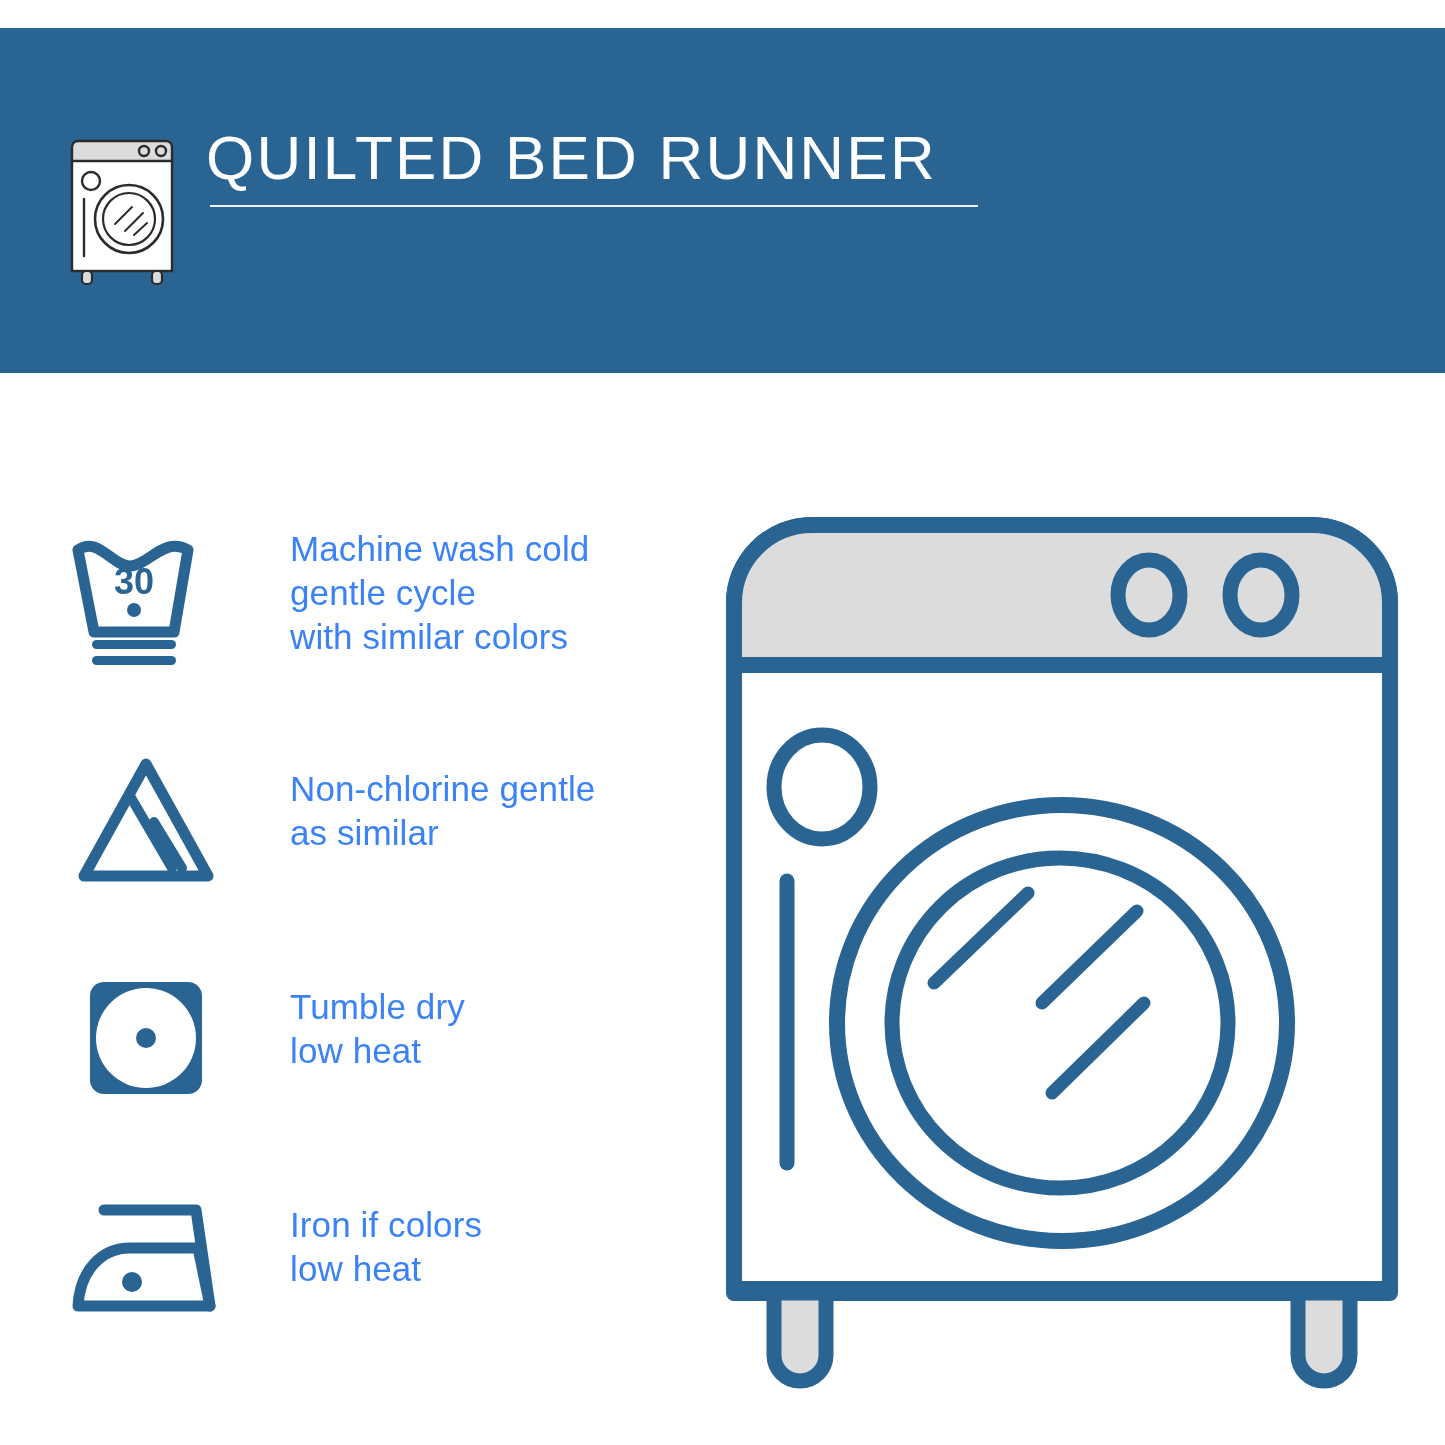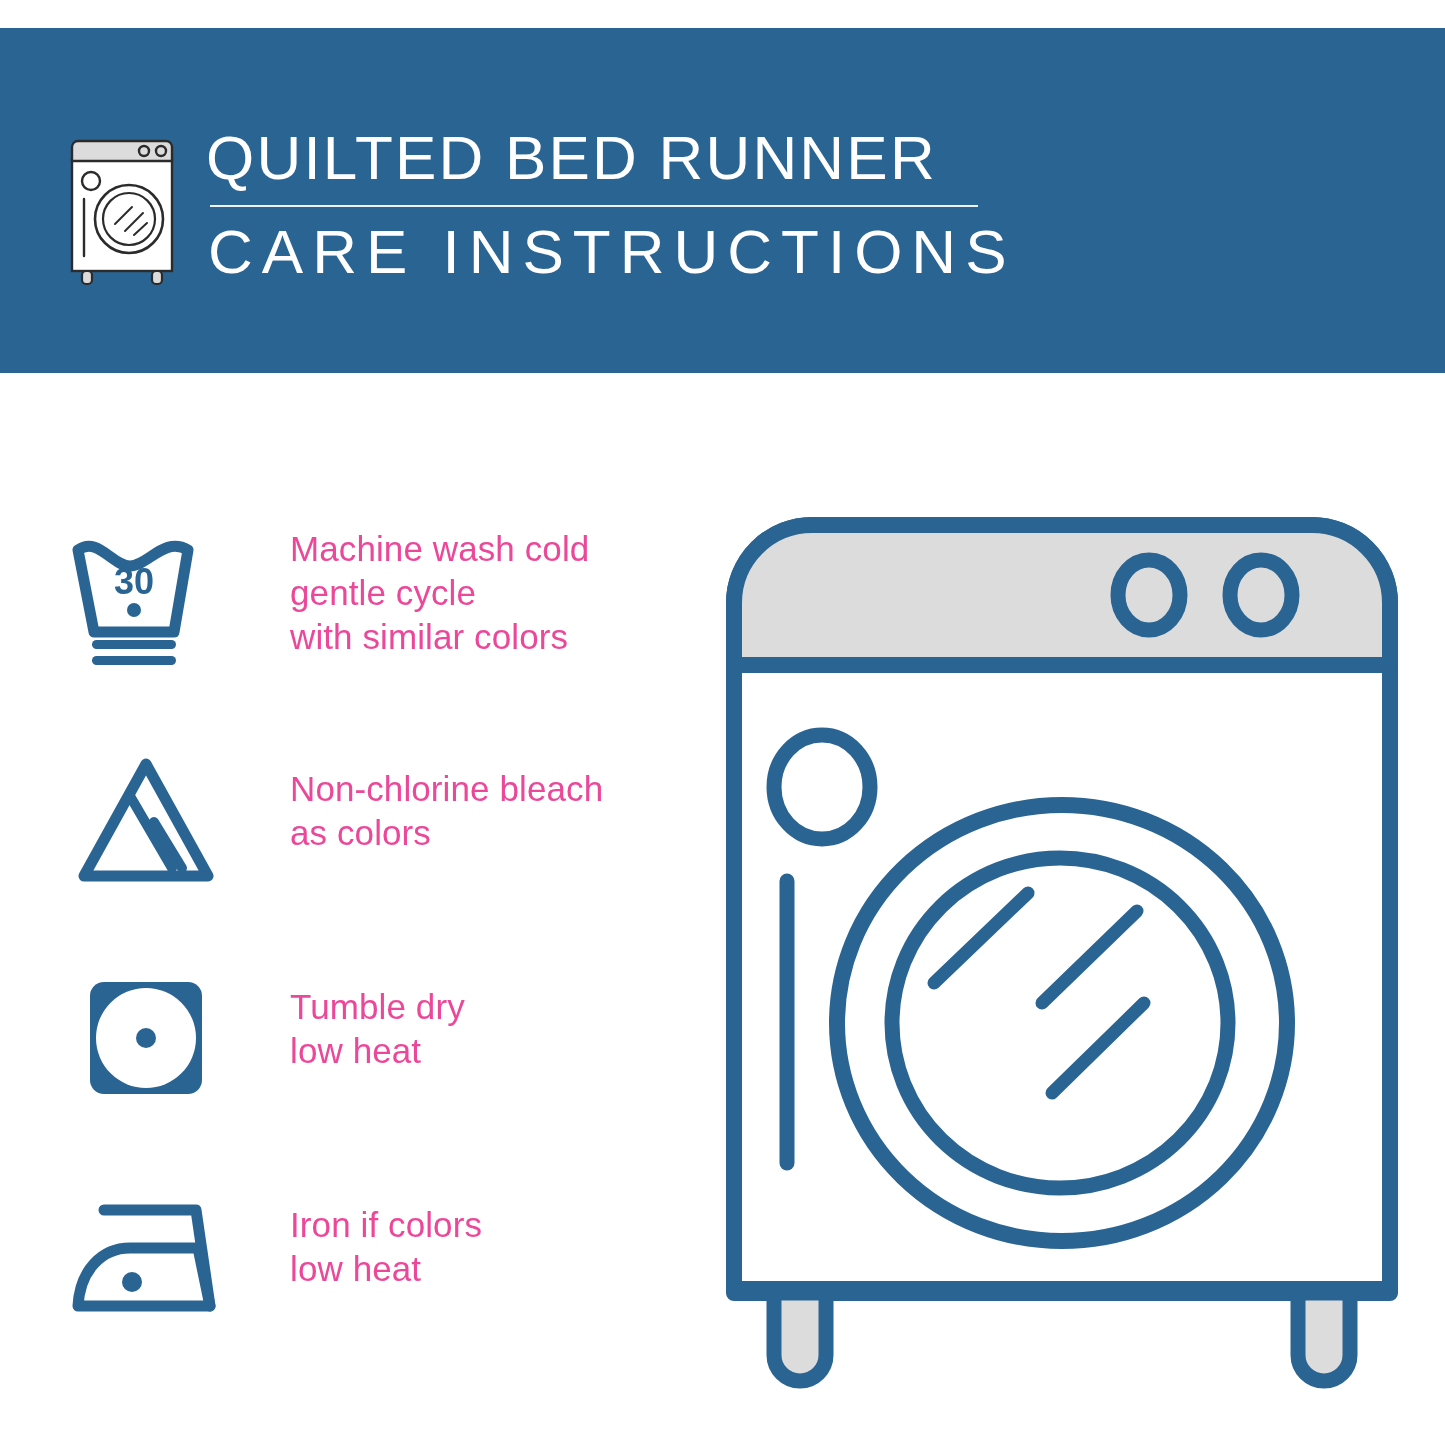--- a/index.html
+++ b/index.html
@@ -99,21 +99,21 @@
   .care-icon {
     flex: 0 0 auto;
     width: 160px;
     height: 150px;
     display: flex;
     align-items: flex-end;
     justify-content: flex-start;
   }
   .care-text {
     margin-left: 62px;
-    color: #ec4899;
+    color: #3b82f6;
     font-size: 35px;
     line-height: 44px;
     letter-spacing: 0.1px;
   }
   .care-text div { white-space: nowrap; }
 
   
   .machine-wrap {
     position: absolute;
     left: 712px;
@@ -150,21 +150,20 @@
           <line x1="72" y1="104" x2="85" y2="92"></line>
         </g>
 
         <rect x="20" y="140" width="10" height="13" rx="4" fill="#dcdcdc" stroke="#2b2b2b" stroke-width="2.2"></rect>
         <rect x="90" y="140" width="10" height="13" rx="4" fill="#dcdcdc" stroke="#2b2b2b" stroke-width="2.2"></rect>
       </svg>
 
       <div class="header-titles">
         <div class="title-line1">QUILTED BED RUNNER</div>
         <div class="title-rule"></div>
-        <div class="title-line2">CARE INSTRUCTIONS</div>
       </div>
 
     </div>
   </div>
 
   <div class="content">
 
     <div class="care-list">
 
       <div class="care-row">
@@ -196,22 +195,22 @@
 
             <path d="M78 14 L 140 126 L 16 126 Z" fill="none" stroke="#2a6493" stroke-width="11" stroke-linejoin="round"></path>
 
             <g stroke="#2a6493" stroke-width="10" stroke-linecap="round" stroke-linejoin="round" fill="none">
               <path d="M62 46 L 104 118"></path>
               <path d="M86 72 L 114 118"></path>
             </g>
           </svg>
         </div>
         <div class="care-text">
-          <div>Non-chlorine bleach</div>
-          <div>as colors</div>
+          <div>Non-chlorine gentle</div>
+          <div>as similar</div>
         </div>
       </div>
 
       <div class="care-row">
         <div class="care-icon">
           <svg width="152" height="136" viewBox="0 0 152 136">
 
             <rect x="22" y="14" width="112" height="112" rx="14" fill="#2a6493"></rect>
 
             <circle cx="78" cy="70" r="50" fill="#ffffff"></circle>

